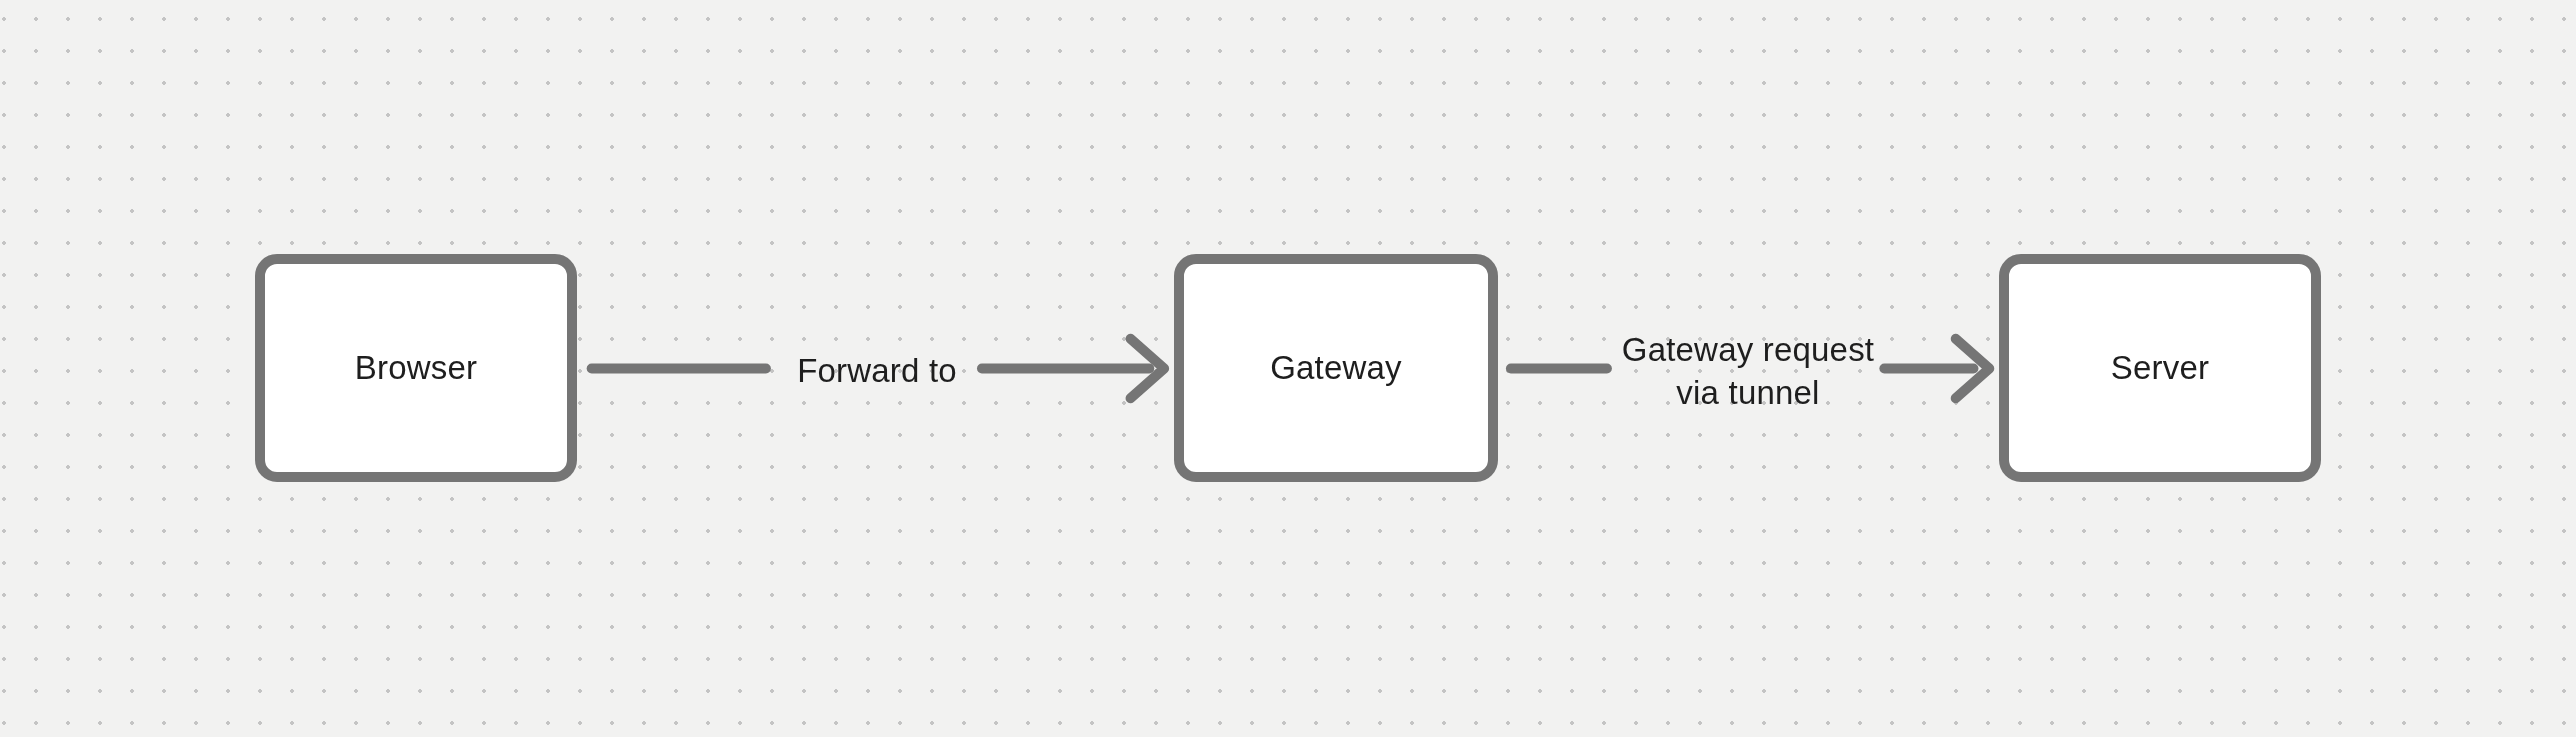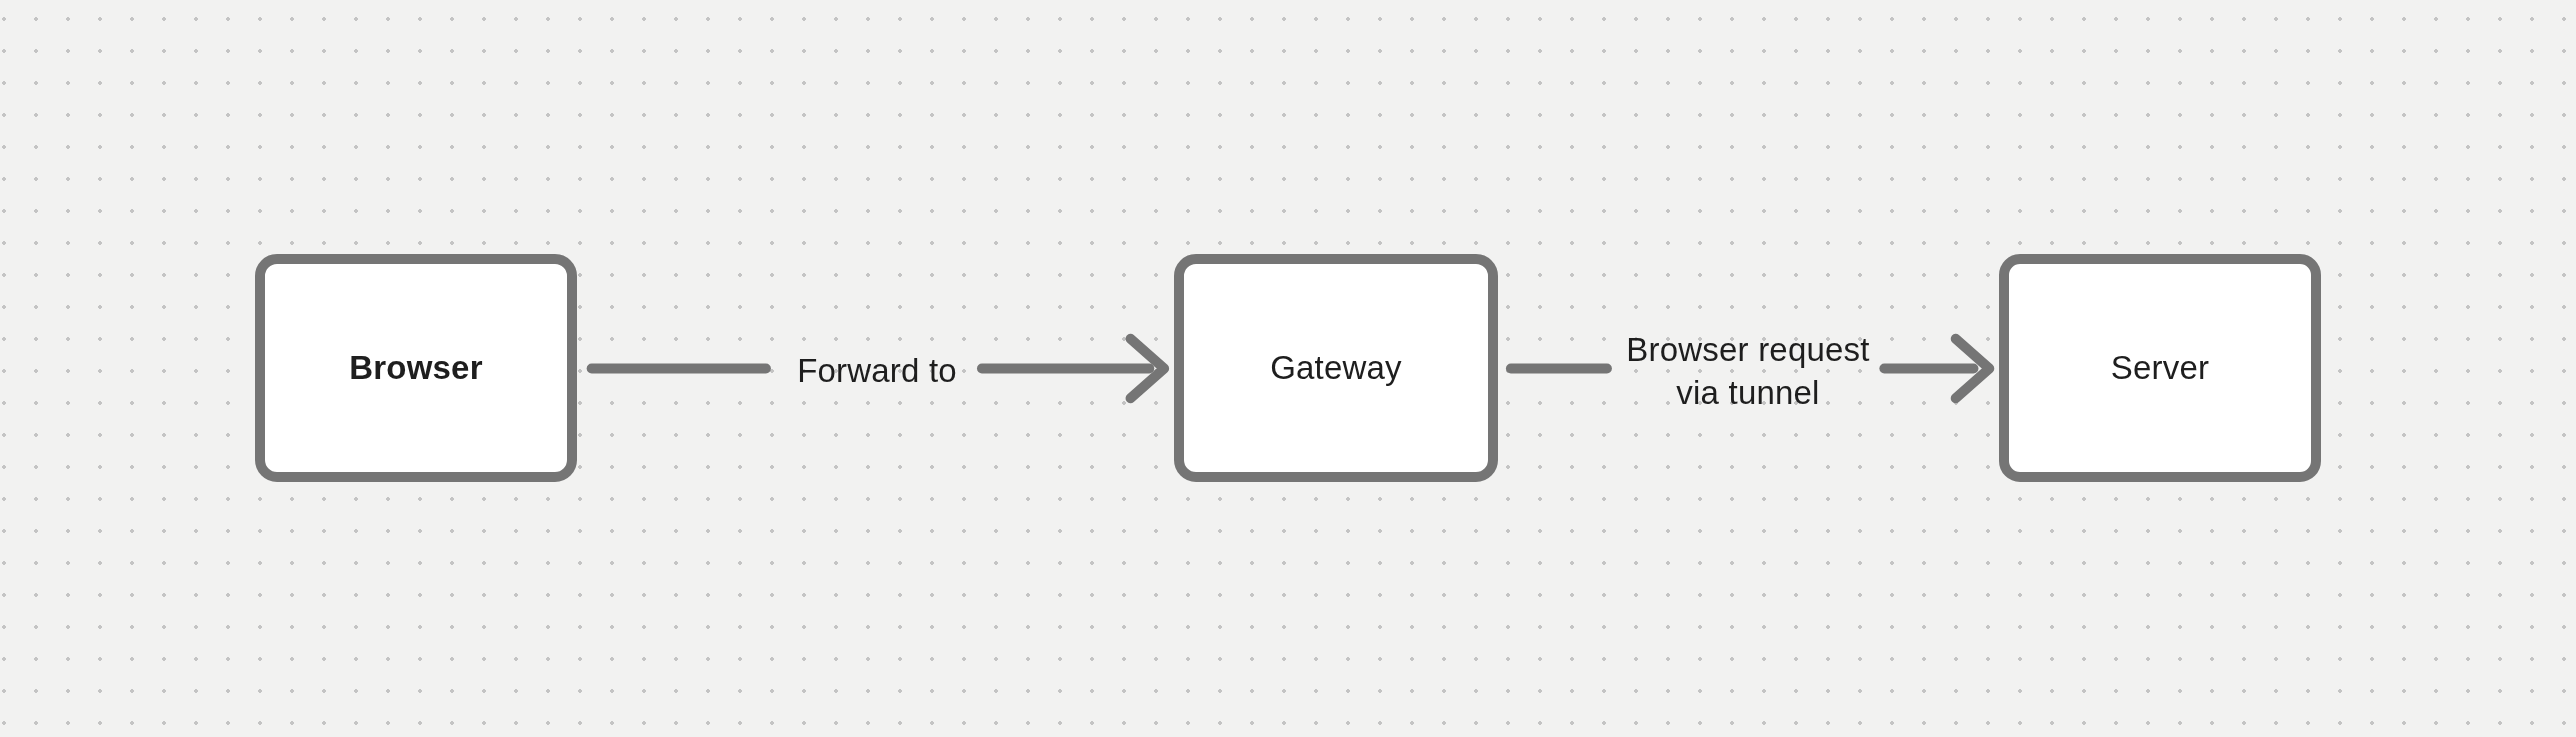--- a/index.html
+++ b/index.html
@@ -40,23 +40,23 @@
     display: flex;
     align-items: center;
     justify-content: center;
   }
   .node-label {
     font-size: 33px;
     color: var(--text);
     letter-spacing: 0.2px;
     white-space: nowrap;
   }
-  .node-browser { left: 255px; top: 254px; width: 322px; height: 228px; font-weight: bold; }
+  .node-browser { left: 255px; top: 254px; width: 322px; height: 228px; }
   .node-gateway { left: 1174px; top: 254px; width: 324px; height: 228px; text-align: right; }
-  .node-server  { left: 1999px; top: 254px; width: 322px; height: 228px; border-radius: 21px; }
+  .node-server  { left: 1999px; top: 254px; width: 322px; height: 228px; }
   .edge-label {
     position: absolute;
     transform: translate(-50%, -50%);
     font-size: 33px;
     line-height: 43px;
     color: var(--text);
     text-align: center;
     white-space: pre-line;
     letter-spacing: 0.2px;
   }
@@ -95,17 +95,17 @@
   <div class="node node-gateway">
     <span class="node-label">Gateway</span>
   </div>
 
   <div class="node node-server">
     <span class="node-label">Server</span>
   </div>
 
   <div class="edge-label edge-label-1">Forward to</div>
 
-  <div class="edge-label edge-label-2">Browser request
+  <div class="edge-label edge-label-2">Gateway request
 via tunnel</div>
 
 </div>
 
 
 </body></html>

